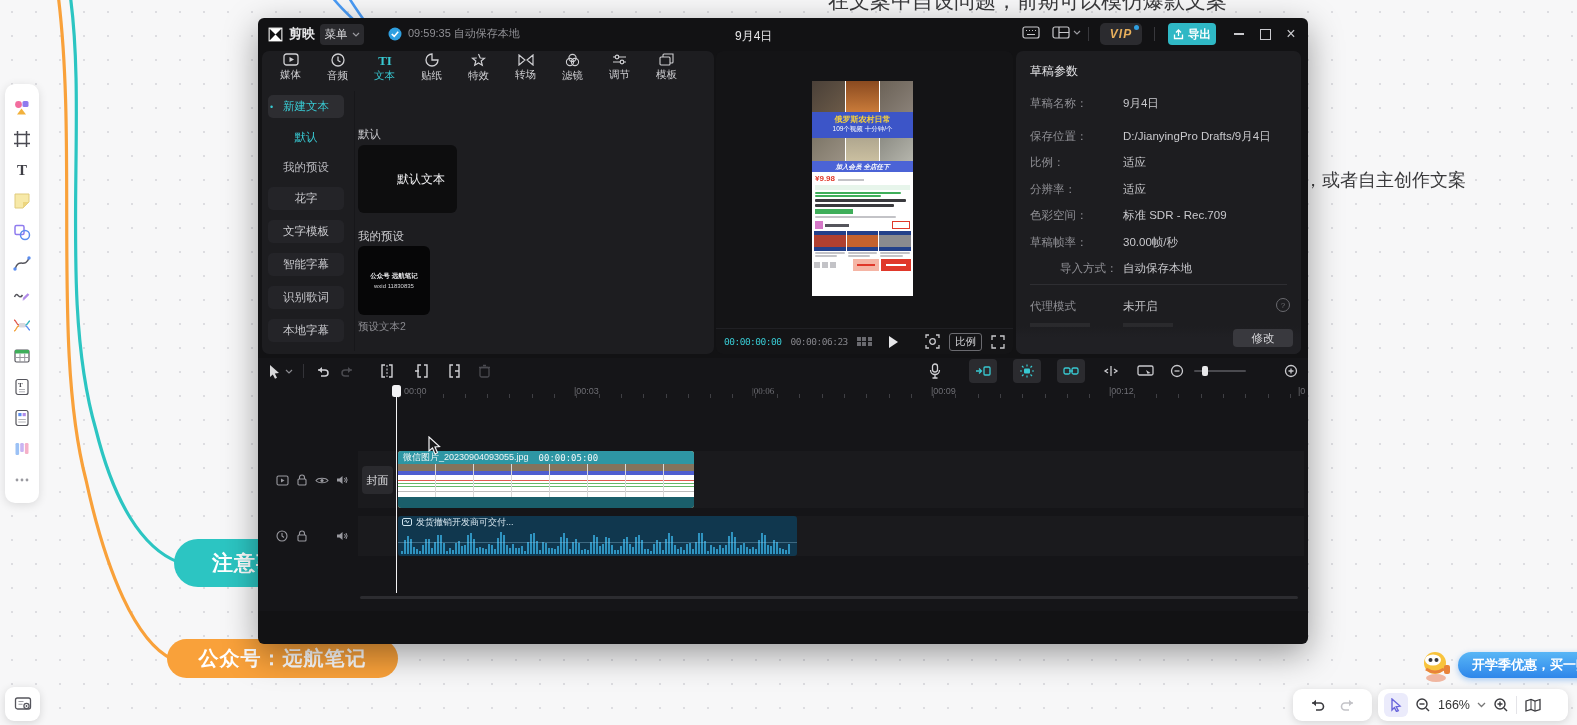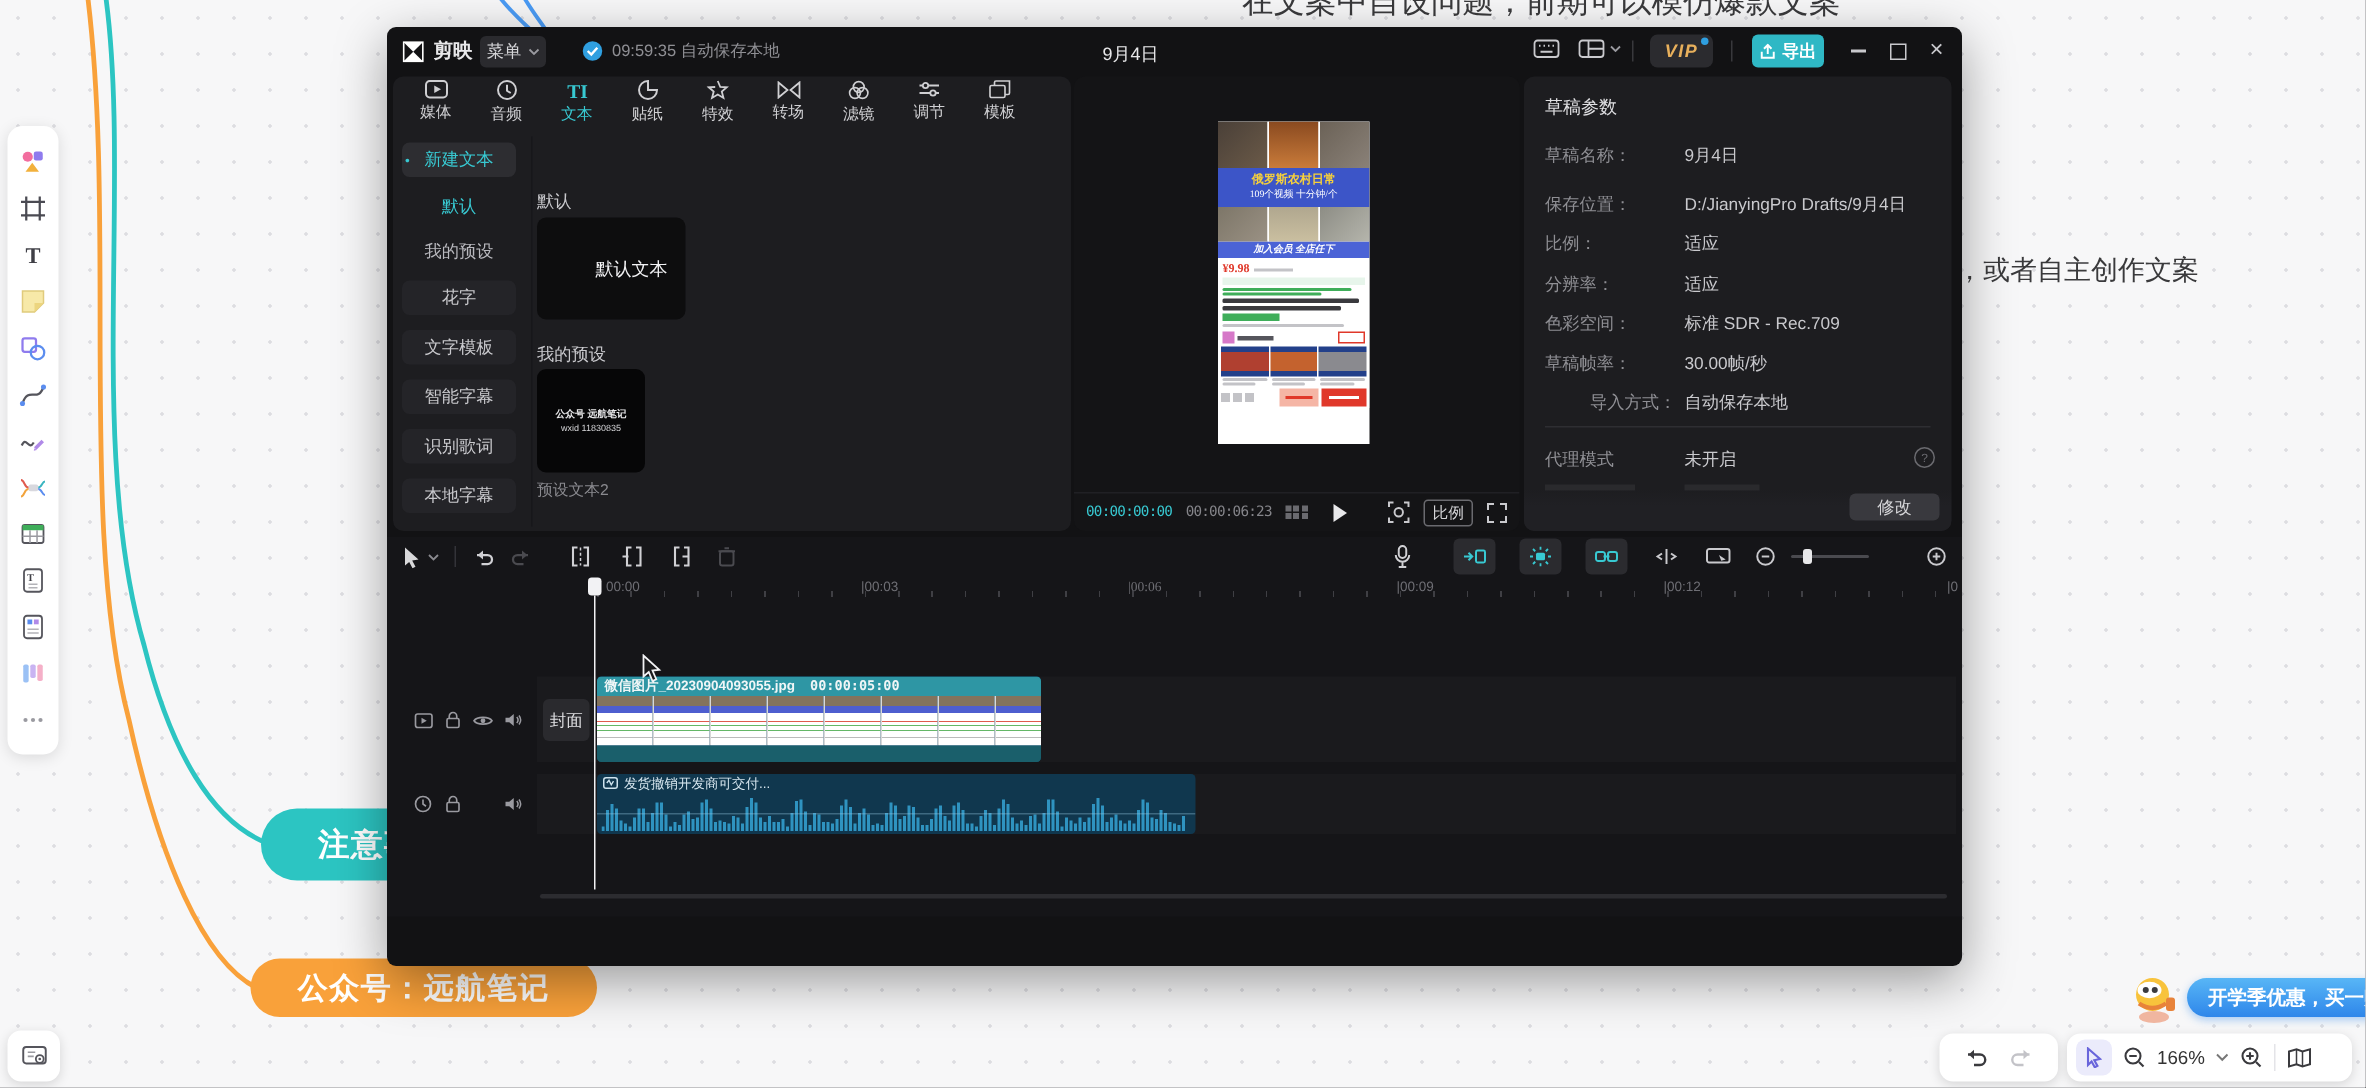--- a/index.html
+++ b/index.html
@@ -393,21 +393,21 @@
       <div class="abs" style="left:96px;top:178px;font-size:11.5px;color:#c9c9cd;">我的预设</div>
       <div class="abs card" style="left:96px;top:195px;width:72px;height:69px;background:#060607;display:flex;flex-direction:column;align-items:center;justify-content:center;gap:2px;">
         <span style="color:#e8e8ea;font-size:6.5px;font-weight:bold;white-space:nowrap;">公众号 远航笔记</span>
         <span style="color:#d5d5d8;font-size:6px;white-space:nowrap;">wxid 11830835</span>
       </div>
       <div class="abs" style="left:96px;top:269px;font-size:10.5px;color:#8a8a8f;">预设文本2</div>
     </div>
 
     <div id="panel-player" class="abs">
 
-      <div class="abs" style="left:96px;top:30px;width:101px;height:215px;background:#fff;overflow:hidden;font-family:Liberation Serif, serif;">
+      <div class="abs" style="left:96px;top:30px;width:101px;height:215px;background:#fff;overflow:hidden;font-family:Liberation Sans, sans-serif;">
         <div style="display:flex;height:31px;">
           <div style="flex:1;background:linear-gradient(135deg,#4a4038,#6b5a48);border-right:1px solid #fff;"></div>
           <div style="flex:1;background:linear-gradient(180deg,#8a4a20,#c97b3a);border-right:1px solid #fff;"></div>
           <div style="flex:1;background:linear-gradient(135deg,#6b6257,#8a8178);"></div>
         </div>
         <div class="pv-band" style="height:24px;background:#3c55c8;padding-top:2px;">
           <div style="color:#f5d03c;font-weight:bold;font-size:8px;">俄罗斯农村日常</div>
           <div style="color:#fff;font-size:6.5px;">109个视频  十分钟/个</div>
         </div>
         <div style="display:flex;height:23px;">
@@ -682,21 +682,21 @@
             </svg>
         </span>
         <span class="trk-ic" style="margin-left:20px;">
           <svg width="12" height="10" fill="none">
               <polygon points="1,3.5 3.5,3.5 6.5,1 6.5,9 3.5,6.5 1,6.5" fill="#9a9aa0"></polygon>
               <path d="M8.5,3 a3,3 0 0 1 0,4 M10,2 a5,5 0 0 1 0,6" stroke="#9a9aa0" stroke-width="1"></path>
             </svg>
         </span>
       </div>
 
-      <div class="abs" style="left:140px;top:93px;width:296px;height:57px;border-radius:3px;overflow:hidden;background:#0c4a6e;font-weight:bold;">
+      <div class="abs" style="left:140px;top:93px;width:296px;height:57px;border-radius:3px;overflow:hidden;background:#fdba74;">
         <div class="flex" style="height:13px;background:#2e96a4;padding:0 5px;gap:10px;">
           <span style="font-size:9px;color:#f0f6f7;white-space:nowrap;">微信图片_20230904093055.jpg</span>
           <span class="mono" style="font-size:9px;color:#f0f6f7;">00:00:05:00</span>
         </div>
         <div id="filmstrip" style="display:flex;height:33px;overflow:hidden;">
             <div class="thumb"></div>
             <div class="thumb"></div>
             <div class="thumb"></div>
             <div class="thumb"></div>
             <div class="thumb"></div>

